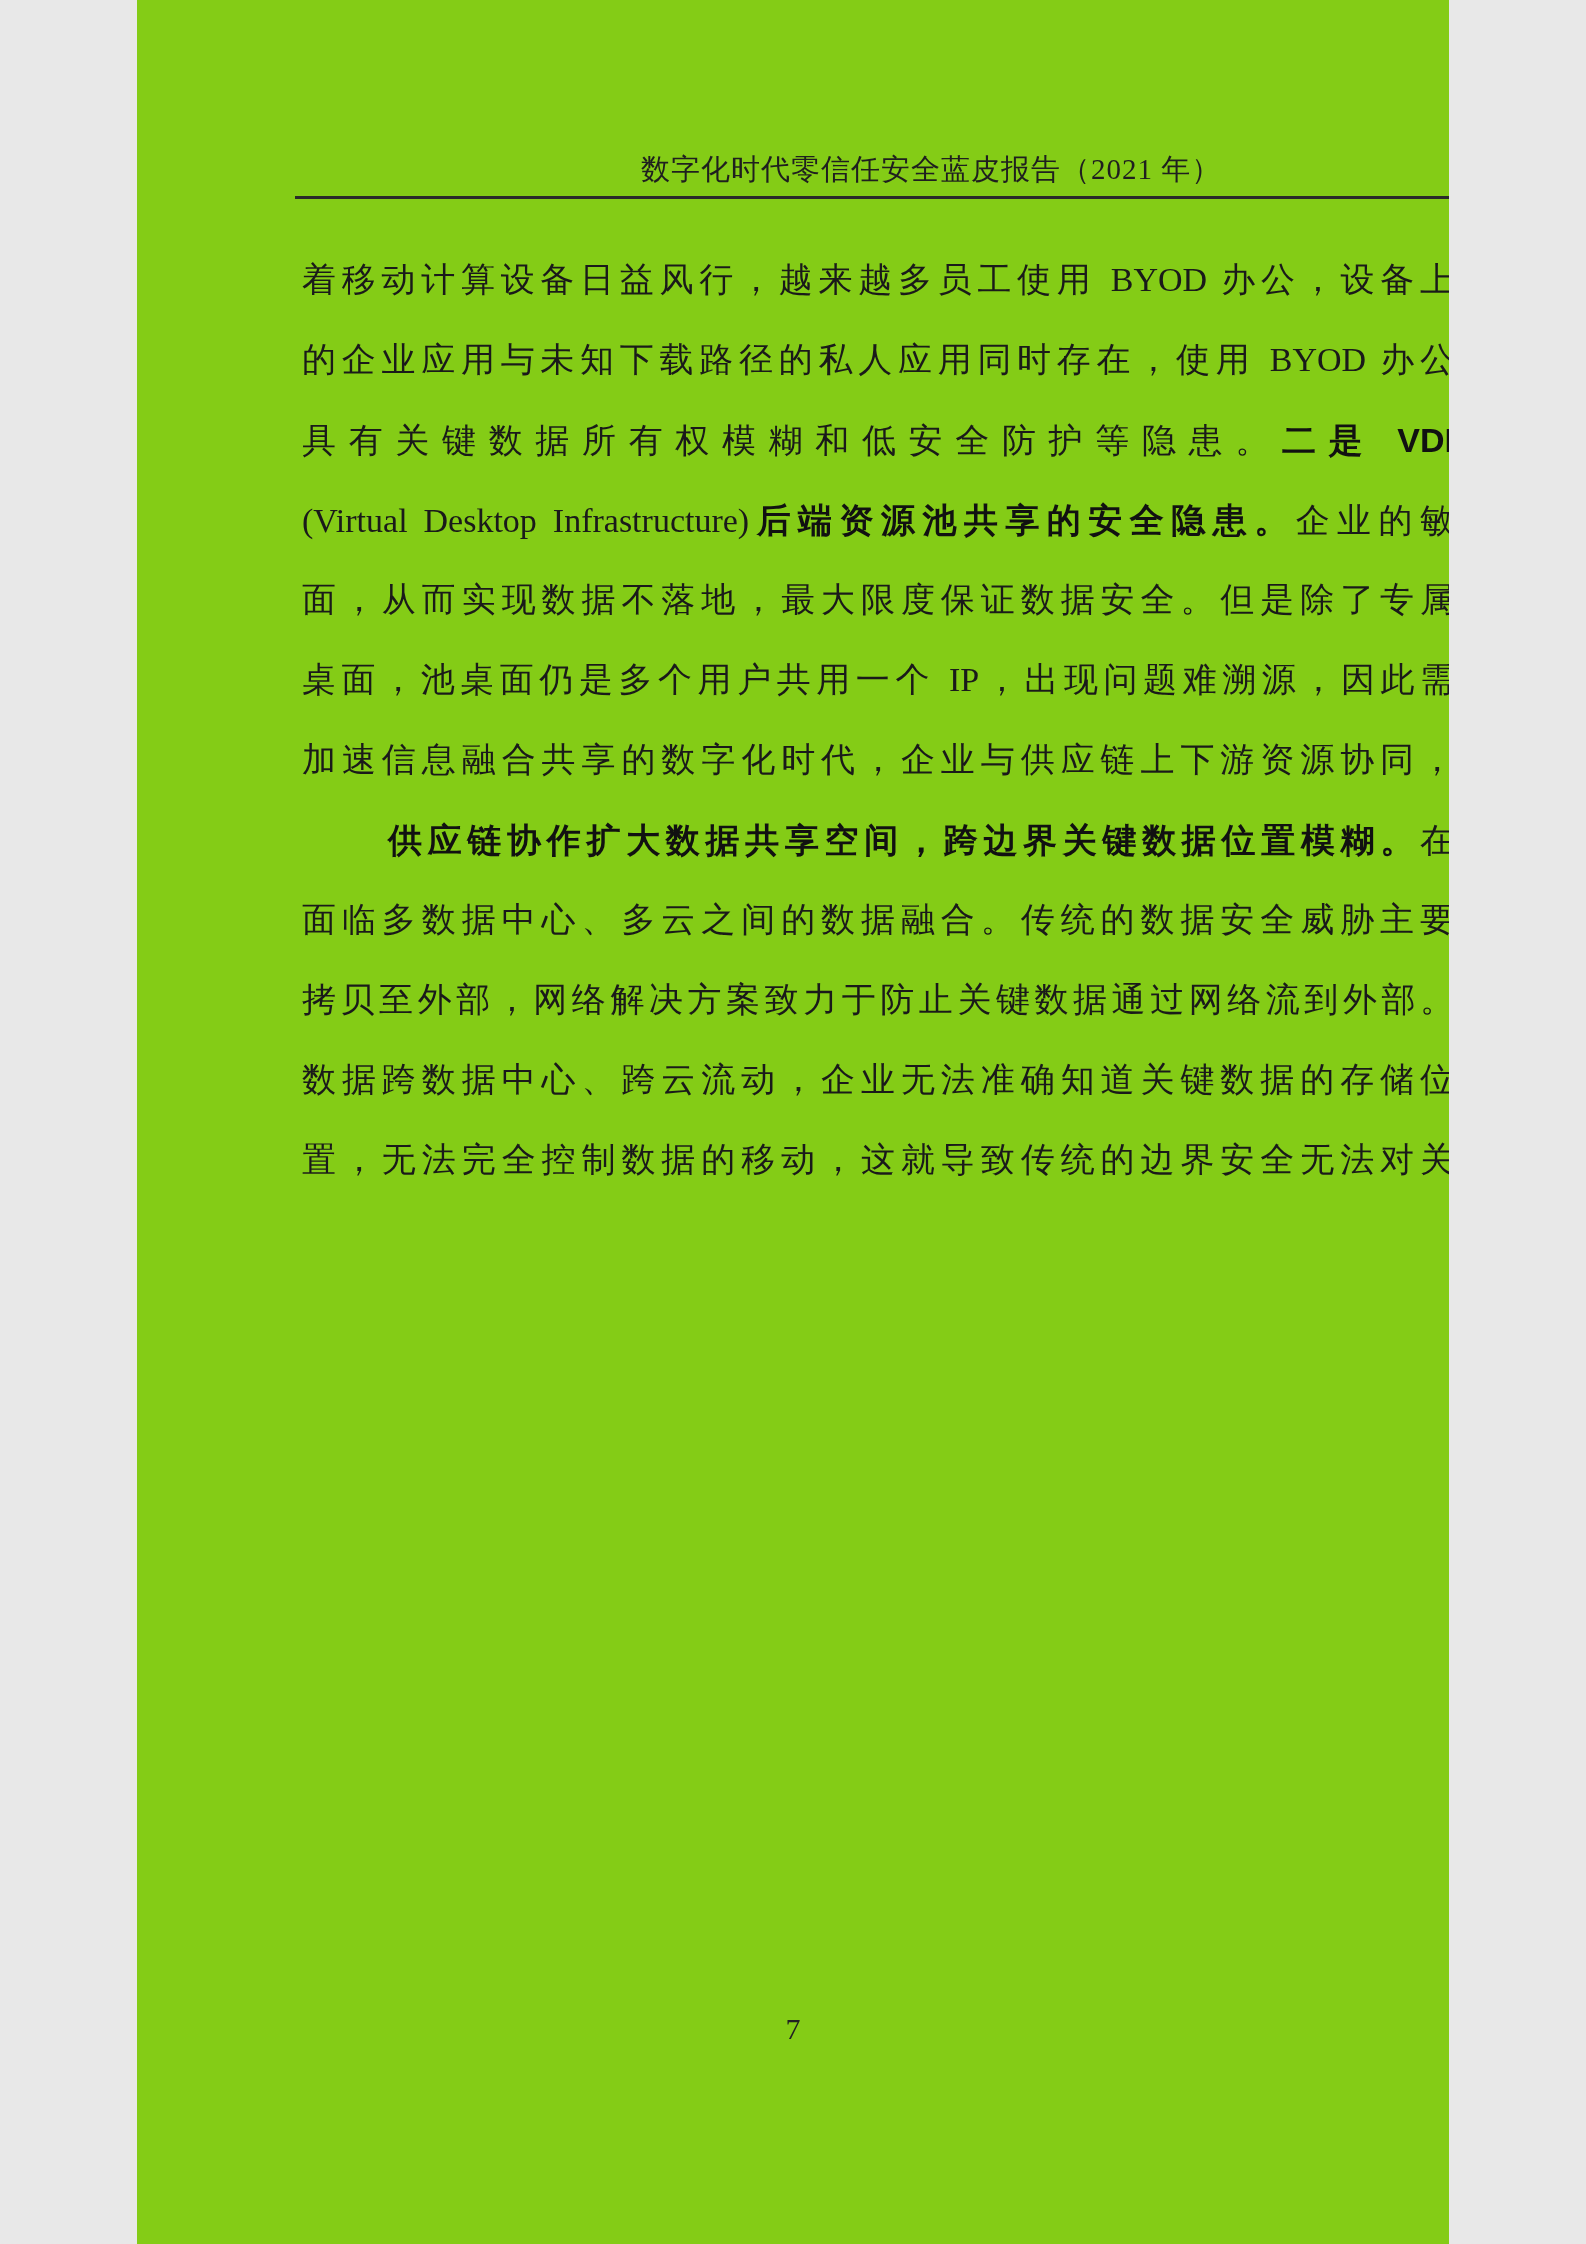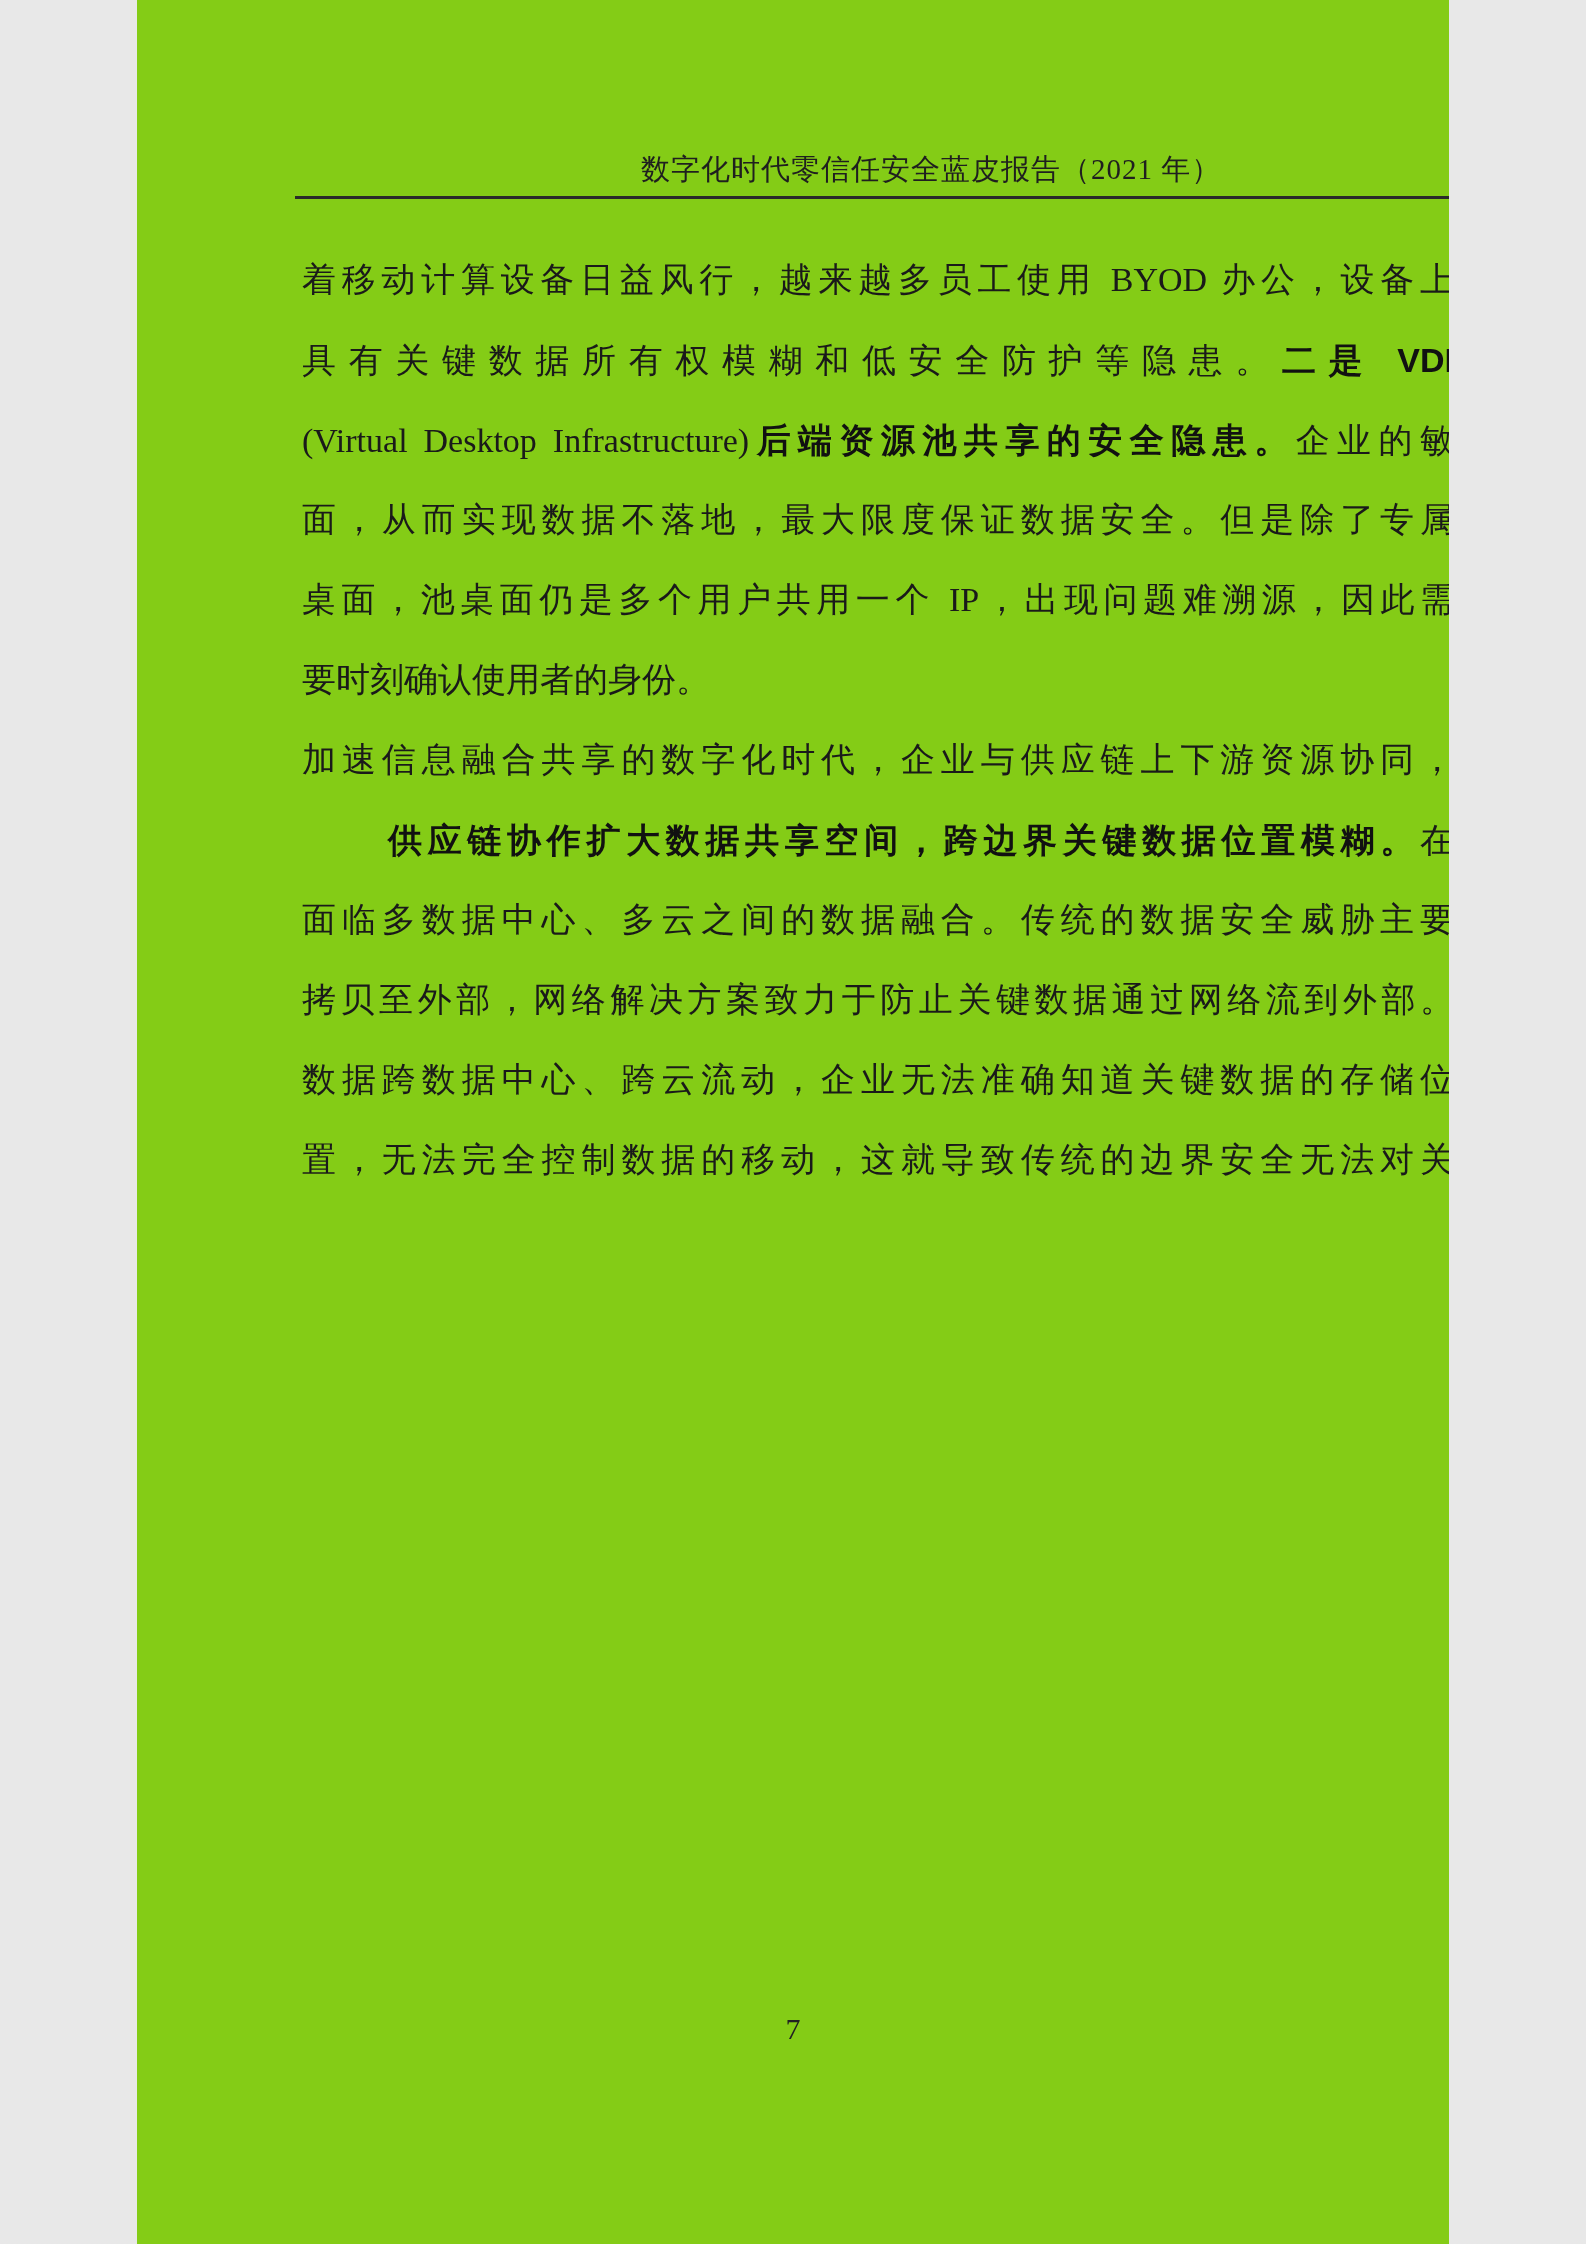--- a/index.html
+++ b/index.html
@@ -69,25 +69,25 @@
 </head>
 <body>
 
 <div class="page">
   <div class="header">
     <span>数字化时代零信任安全蓝皮报告（2021 年）</span>
   </div>
   <div class="header-rule"></div>
   <div class="doc-body">
       <div class="text-line justify"><span class="seg">着移动计算设备日益风行，越来越多员工使用 BYOD 办公，设备上</span></div>
+      <div class="text-line justify"><span class="seg">的企业应用与未知下载路径的私人应用同时存在，使用 BYOD 办公</span></div>
       <div class="text-line justify"><span class="seg">具有关键数据所有权模糊和低安全防护等隐患。</span><span class="seg bold">二是 VDI</span></div>
       <div class="text-line justify"><span class="seg">(Virtual Desktop Infrastructure)</span><span class="seg bold">后端资源池共享的安全隐患。</span><span class="seg">企业的敏</span></div>
       <div class="text-line justify"><span class="seg">面，从而实现数据不落地，最大限度保证数据安全。但是除了专属</span></div>
       <div class="text-line justify"><span class="seg">桌面，池桌面仍是多个用户共用一个 IP，出现问题难溯源，因此需</span></div>
-      <div class="text-line"><span class="seg">要时刻确认使用者的身份。</span></div>
       <div class="text-line justify"><span class="seg">加速信息融合共享的数字化时代，企业与供应链上下游资源协同，</span></div>
       <div class="text-line justify indent"><span class="seg bold">供应链协作扩大数据共享空间，跨边界关键数据位置模糊。</span><span class="seg">在</span></div>
       <div class="text-line justify"><span class="seg">面临多数据中心、多云之间的数据融合。传统的数据安全威胁主要</span></div>
       <div class="text-line justify"><span class="seg">拷贝至外部，网络解决方案致力于防止关键数据通过网络流到外部。</span></div>
       <div class="text-line justify"><span class="seg">数据跨数据中心、跨云流动，企业无法准确知道关键数据的存储位</span></div>
       <div class="text-line justify"><span class="seg">置，无法完全控制数据的移动，这就导致传统的边界安全无法对关</span></div>
     </div>
   <div class="footer-page">7</div>
 </div>
 

